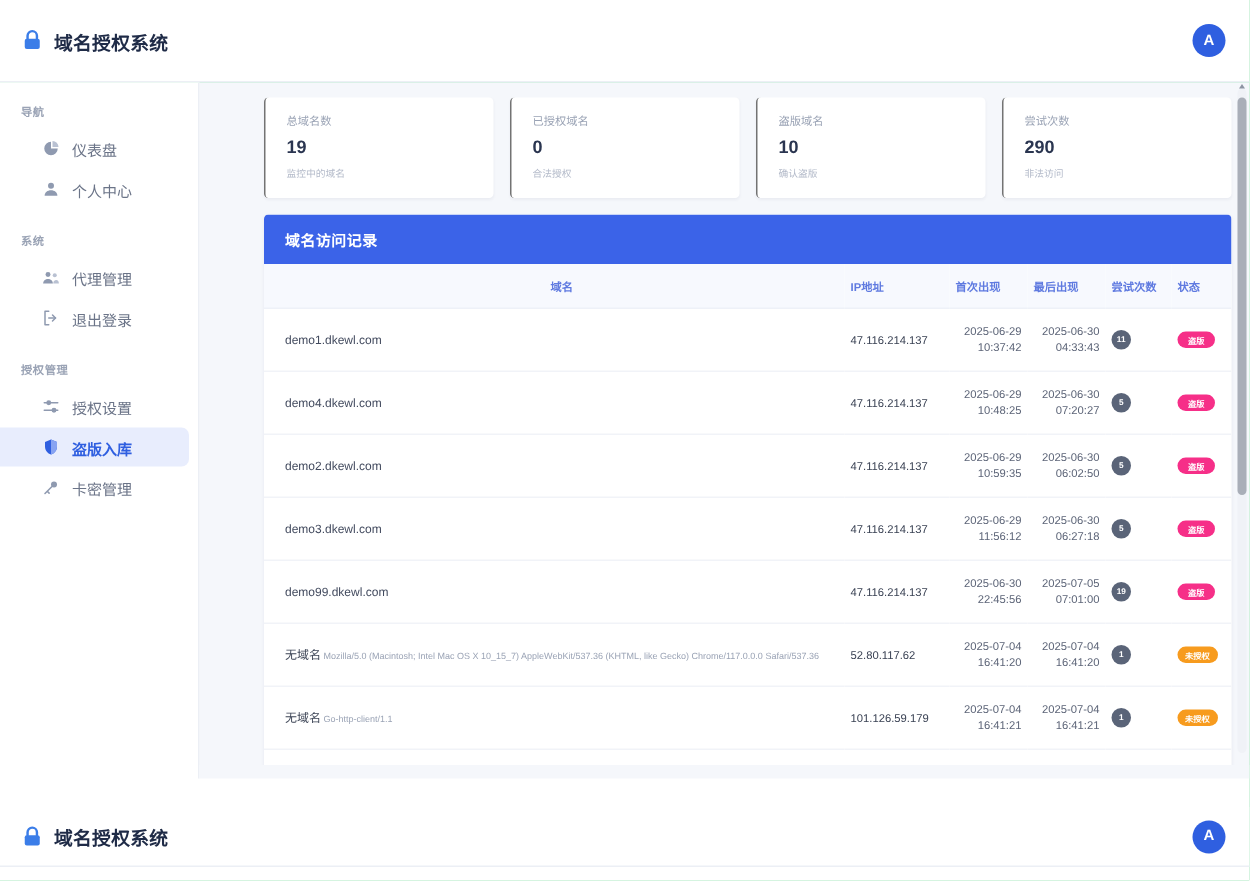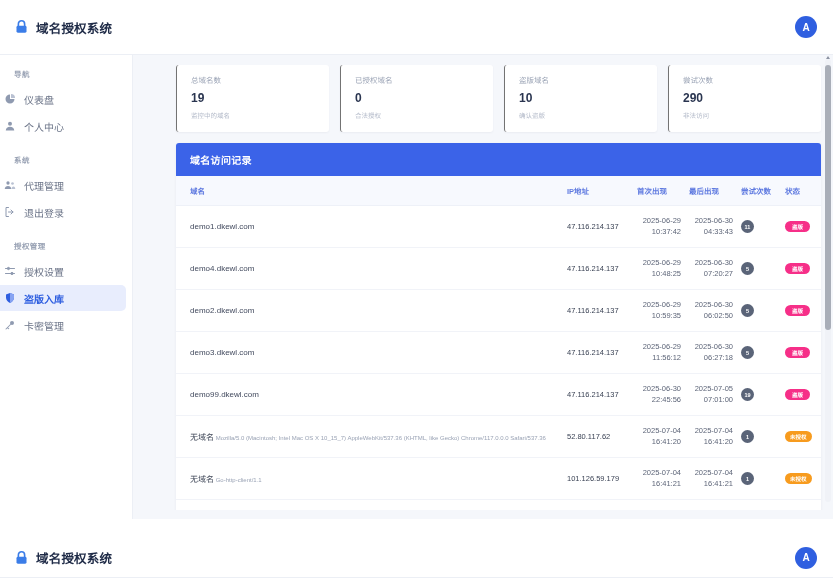--- a/index.html
+++ b/index.html
@@ -75,21 +75,21 @@
     font-weight: bold;
     padding: 0 0 6px 14px;
     letter-spacing: .4px;
   }
   .nav-group + .nav-group { margin-top: 15px; }
   .nav-item {
     display: flex;
     align-items: center;
     gap: 8px;
     height: 26px;
-    padding-left: 4px;
+    padding-left: 28px;
     margin: 1px 6px 1px 0;
     border-radius: 0 5px 5px 0;
     font-size: 10px;
     color: #6b7488;
     cursor: pointer;
   }
   .nav-item .ic { width: 12px; height: 12px; display:block; flex-shrink: 0; }
   .nav-item.active {
     background: #e8edfd;
     color: #2f5fe0;
@@ -141,21 +141,21 @@
   table { width: 100%; border-collapse: collapse; table-layout: fixed; }
   thead th {
     background: #f7f9fe;
     color: #5f7ae0;
     font-size: 7.5px;
     font-weight: bold;
     text-align: left;
     padding: 9px 4px;
     border-bottom: 1px solid #eef1f8;
   }
-  thead th.c-domain { padding-left: 14px; }
+  thead th.c-domain { padding-left: 14px; text-align: center; }
   thead th.c-ip     { width: 70px; }
   thead th.c-first  { width: 52px; }
   thead th.c-last   { width: 52px; }
   thead th.c-count  { width: 44px; }
   thead th.c-status { width: 40px; }
 
   tbody td {
     font-size: 7.5px;
     color: #5d6578;
     padding: 10px 4px;

